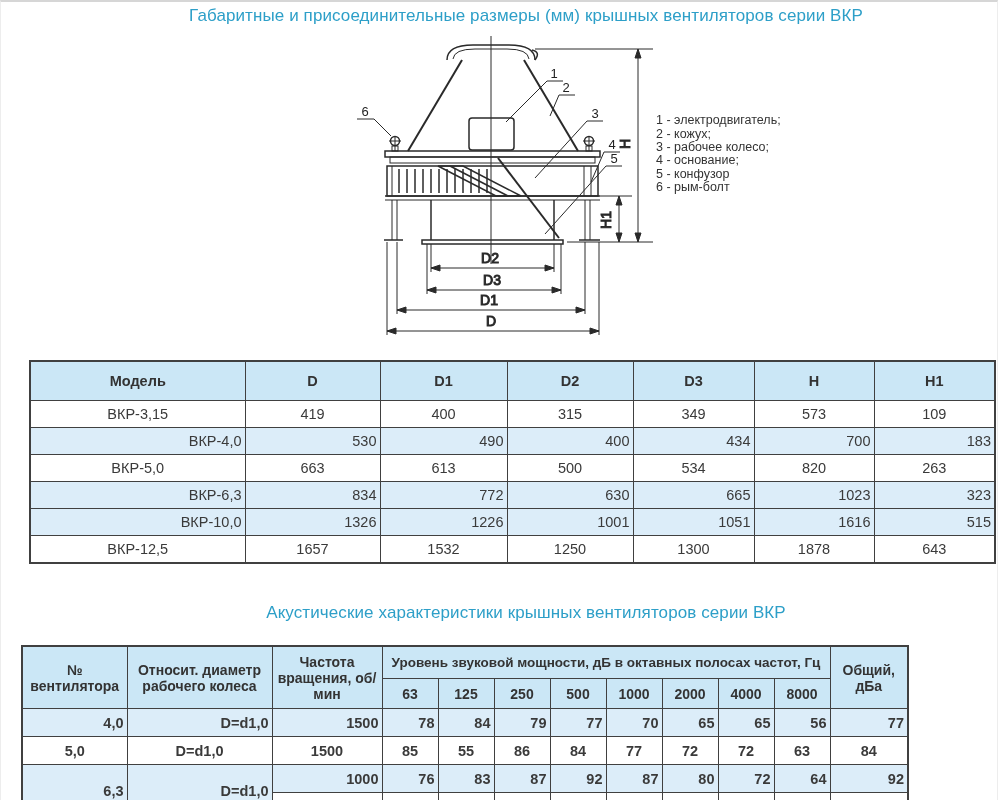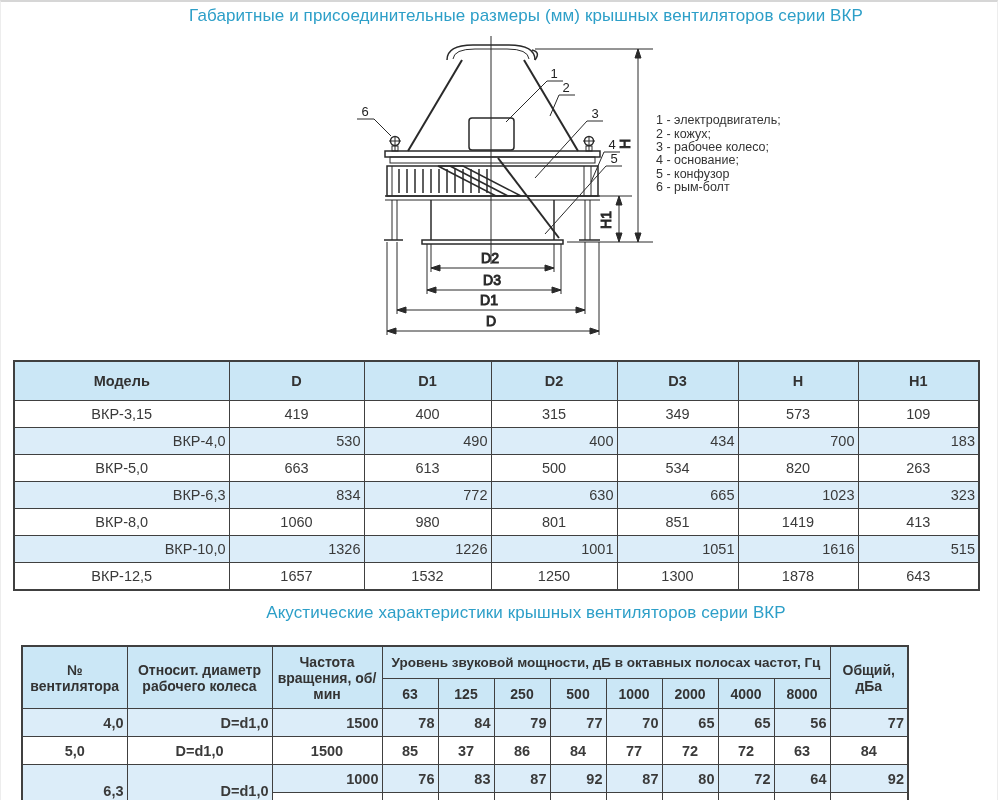--- a/index.html
+++ b/index.html
@@ -12,21 +12,21 @@
     position:absolute;left:0;width:100%;text-align:center;
     font-weight:normal;font-size:17px;color:#2d9fc8;letter-spacing:.1px;padding-left:27px;
   }
   #title1{top:4px;}
   #title2{top:601px;}
   svg text{font-family:"Liberation Sans",sans-serif;}
   svg .dimlab{font-size:14px;fill:#222;}
   svg .callout{font-size:13px;fill:#222;}
   svg .legendline{font-size:12.5px;fill:#333;}
   .tbl-wrap{position:absolute;}
-  #t1-wrap{top:358px;left:12px;}
+  #t1-wrap{top:358px;left:28px;}
   #t2-wrap{top:643px;left:20px;}
   table{border-collapse:collapse;table-layout:fixed;border:2px solid #404040;}
   th,td{
     border:1px solid #404040;text-align:center;vertical-align:middle;
     color:#3a3a3a;font-size:14.5px;padding:0 3px;overflow:hidden;
   }
   th{font-weight:bold;background:#cbe7f6;color:#333;}
   tr.alt td{background:#dcedf9;text-align:right;}
   #t1 th{height:38px;}
   #t1 td{height:26px;}
@@ -236,29 +236,20 @@
             <td>263</td>
           </tr>
           <tr class="alt">
             <td>ВКР-6,3</td>
             <td>834</td>
             <td>772</td>
             <td>630</td>
             <td>665</td>
             <td>1023</td>
             <td>323</td>
-          </tr>
-          <tr>
-            <td>ВКР-8,0</td>
-            <td>1060</td>
-            <td>980</td>
-            <td>801</td>
-            <td>851</td>
-            <td>1419</td>
-            <td>413</td>
           </tr>
           <tr class="alt">
             <td>ВКР-10,0</td>
             <td>1326</td>
             <td>1226</td>
             <td>1001</td>
             <td>1051</td>
             <td>1616</td>
             <td>515</td>
           </tr>
@@ -325,21 +316,21 @@
             <td>65</td>
             <td>65</td>
             <td>56</td>
             <td>77</td>
           </tr>
           <tr>
             <td>5,0</td>
             <td>D=d1,0</td>
             <td>1500</td>
             <td>85</td>
-            <td>37</td>
+            <td>55</td>
             <td>86</td>
             <td>84</td>
             <td>77</td>
             <td>72</td>
             <td>72</td>
             <td>63</td>
             <td>84</td>
           </tr>
           <tr class="alt">
             <td rowspan="2">6,3</td>

